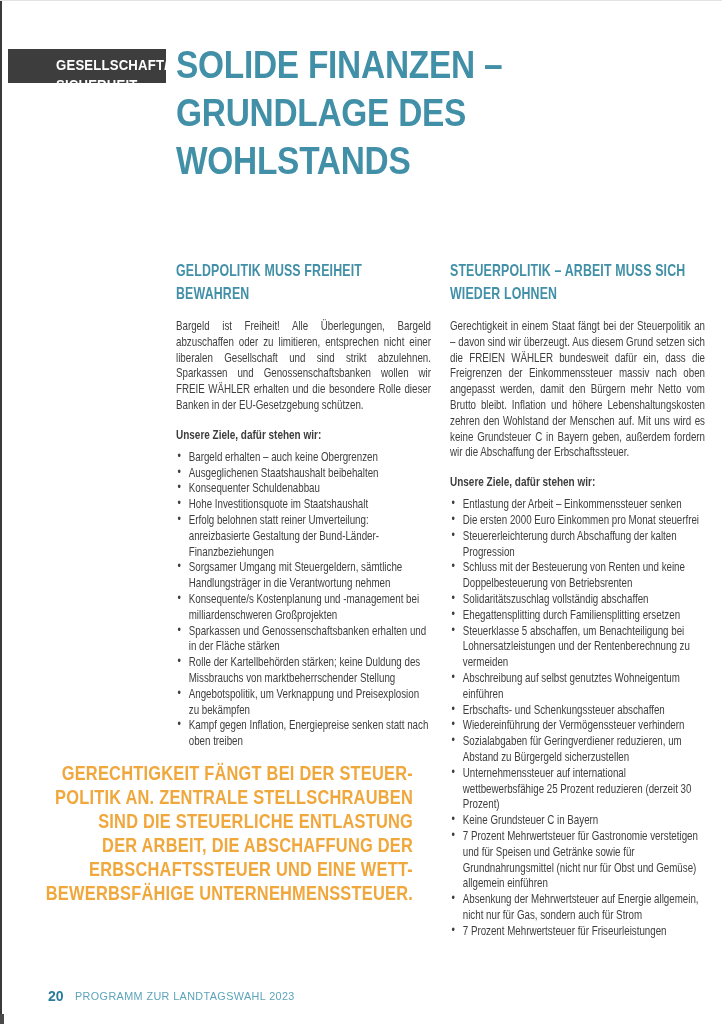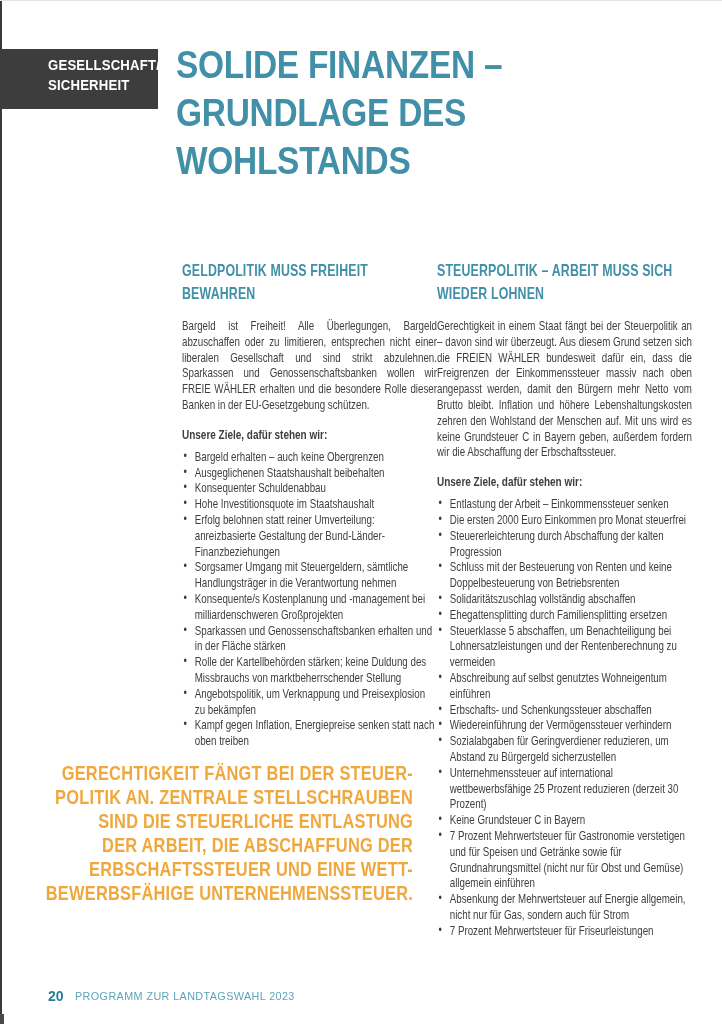--- a/index.html
+++ b/index.html
@@ -5,39 +5,39 @@
   html,body{margin:0;padding:0;background:#ffffff;}
   .page{
     position:relative;width:722px;height:1024px;background:#ffffff;
     font-family:"Liberation Sans",sans-serif;color:#3e3e3e;overflow:hidden;
     border-top:1px solid #e3e3e3;
   }
   .spine{position:absolute;left:0;top:0;width:2px;height:1024px;background:#3a3a3a;}
   .spine-foot{position:absolute;left:0;bottom:0;width:4px;height:11px;background:#4a4a4a;}
 
   .category-box{
-    position:absolute;left:0;top:48px;width:158px;height:60px;
+    position:absolute;left:8px;top:48px;width:158px;height:34px;
     background:#3d3d3d;box-sizing:border-box;padding:6px 0 0 48px;
   }
   .category-inner{
     transform:scaleX(0.85);transform-origin:0 0;
     color:#ffffff;font-weight:bold;font-size:15.5px;line-height:19.5px;
     white-space:pre-line;letter-spacing:0.2px;
   }
 
   .page-title{position:absolute;left:176px;top:40px;}
   .page-title-inner{
     width:560px;transform:scaleX(0.88);transform-origin:0 0;
     color:#4190a8;font-weight:bold;font-size:38px;line-height:48px;
     white-space:pre-line;letter-spacing:-0.3px;
   }
 
   .col{position:absolute;top:258px;width:256px;}
-  .col-left{left:176px;margin-left:6px;}
-  .col-right{left:437px;}
+  .col-left{left:176px;}
+  .col-right{left:450px;}
   .cond{width:340px;transform:scaleX(0.75);transform-origin:0 0;}
 
   .col-heading{
     margin:0;color:#4190a8;font-weight:bold;font-size:16.5px;line-height:23px;
     letter-spacing:0.2px;
   }
   .intro{
     margin:13px 0 0 0;font-size:13px;line-height:15.8px;text-align:justify;
   }
   .goals-label{

